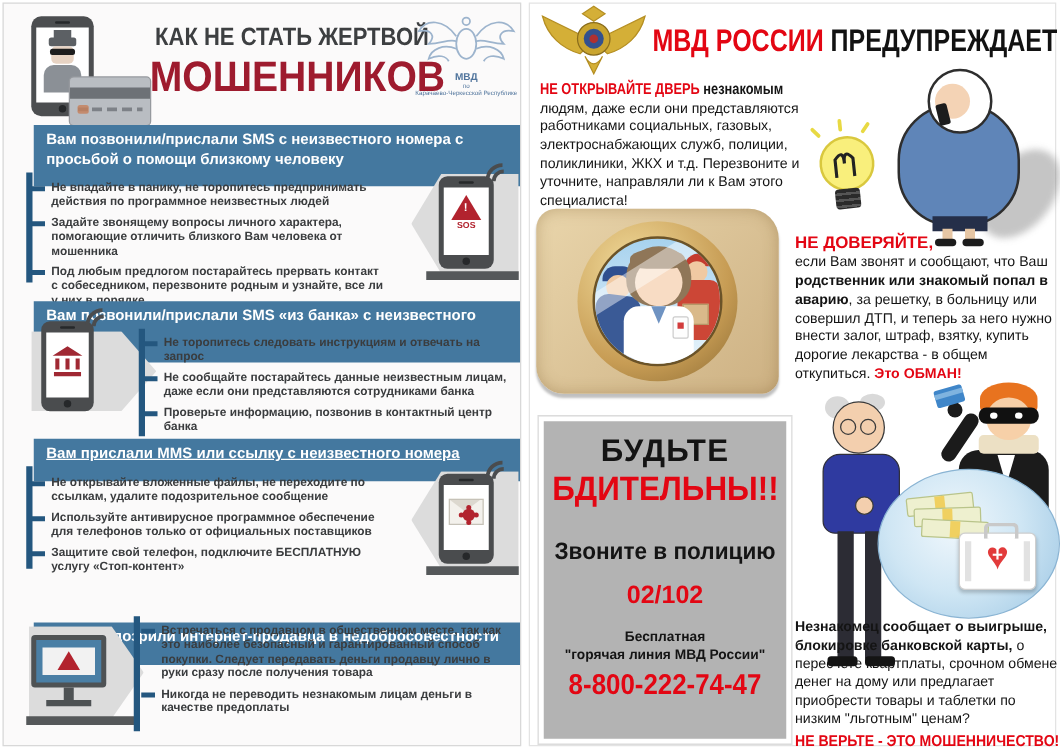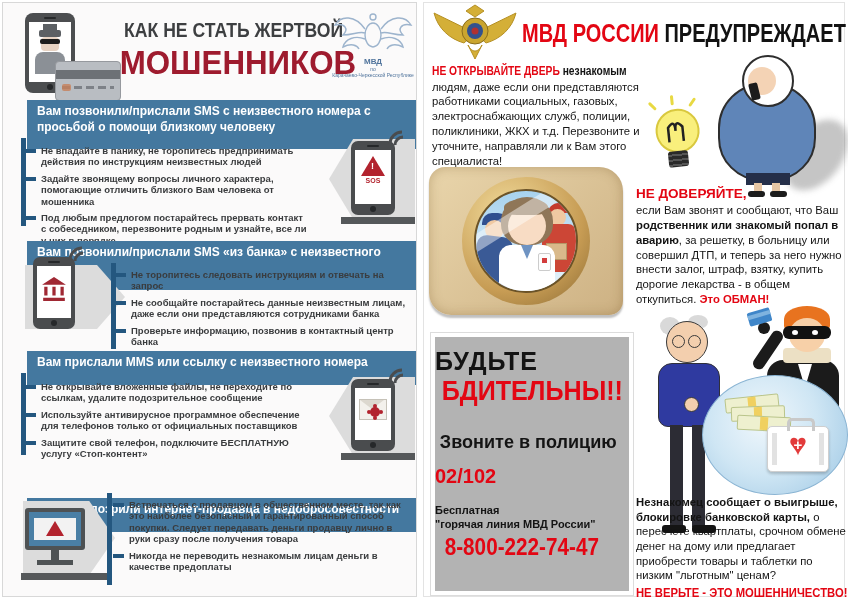--- a/index.html
+++ b/index.html
@@ -65,21 +65,21 @@
   .rb{position:absolute;color:#141414;}
   .lead-red{color:#e30613;font-weight:bold;}
   .b1{left:8px;top:60px;width:214px;font-size:11.3px;line-height:1.32;}
   .b1 .lead{font-size:12.5px;white-space:nowrap;display:block;transform:scaleX(.82);transform-origin:left;}
   .b2{left:212px;top:182px;width:208px;font-size:11.3px;line-height:1.32;}
   .b2 .lead{font-size:13.5px;display:block;}
   .b3{left:212px;top:492px;width:210px;font-size:11.3px;line-height:1.3;}
   .b3 .tail{font-size:12.5px;white-space:nowrap;display:block;transform:scaleX(.9);transform-origin:left;margin-top:2px;}
   .bld{font-weight:bold;}
   
-  .panel{position:absolute;left:7px;top:330px;width:202px;height:262px;background:#b3b3b3;border:4px solid #ffffff;outline:1px solid #dcdcdc;box-sizing:border-box;color:#141414;}
+  .panel{position:absolute;left:7px;top:330px;width:202px;height:262px;background:#b3b3b3;border:4px solid #ffffff;outline:1px solid #dcdcdc;box-sizing:border-box;text-align:center;color:#141414;}
   .p1{font-size:25px;font-weight:bold;margin-top:10px;letter-spacing:1px;}
   .p2{font-size:27px;font-weight:bold;color:#e30613;transform:scaleX(.93);transform-origin:center;white-space:nowrap;}
   .p3{font-size:19px;font-weight:bold;margin-top:24px;transform:scaleX(.95);transform-origin:center;white-space:nowrap;}
   .p4{font-size:20px;font-weight:bold;color:#e30613;margin-top:12px;}
   .p5{font-size:11px;font-weight:bold;margin-top:16px;line-height:1.25;}
   .p6{font-size:11px;font-weight:bold;line-height:1.25;}
   .p7{font-size:23px;font-weight:bold;color:#e30613;transform:scaleX(.9);transform-origin:center;white-space:nowrap;margin-top:2px;}
   
   .bulb{position:absolute;left:224px;top:94px;width:56px;height:76px;transform:rotate(-6deg);}
   .bulb .globe{position:absolute;left:8px;top:12px;width:40px;height:40px;background:#f9ef7c;border:2px solid #d9c83e;border-radius:50%;}
@@ -179,21 +179,21 @@
       </g>
     </svg>
     <div class="lg-org">МВД</div>
     <div class="lg-pre">по</div>
     <div class="lg-reg">Карачаево-Черкесской Республике</div>
   </div>
 
   <div class="bar" style="top:97px;">Вам позвонили/прислали SMS с неизвестного номера с просьбой о помощи близкому человеку</div>
   <div class="vline" style="left:18px;top:135px;height:88px;"></div>
   <ul class="bul" style="left:38px;top:142px;width:268px;">
-    <li>Не впадайте в панику, не торопитесь предпринимать действия по инструкциям неизвестных людей</li>
+    <li>Не впадайте в панику, не торопитесь предпринимать действия по программное неизвестных людей</li>
     <li>Задайте звонящему вопросы личного характера, помогающие отличить близкого Вам человека от мошенника</li>
     <li>Под любым предлогом постарайтесь прервать контакт с собеседником, перезвоните родным и узнайте, все ли у них в порядке</li>
   </ul>
   <div class="pent tip-left" style="left:326px;top:136px;width:86px;height:80px;"></div>
   <div class="basebar" style="left:338px;top:214px;width:74px;"></div>
   <div class="phone" style="left:348px;top:138px;width:44px;height:74px;">
     <svg class="waves" viewBox="0 0 20 20">
       <path d="M2 14 A12 12 0 0 1 14 2" stroke="#4a4c4e" stroke-width="3" fill="none"></path>
       <path d="M7 15 A8 8 0 0 1 15 7" stroke="#4a4c4e" stroke-width="3" fill="none"></path>
     </svg>
@@ -223,21 +223,21 @@
     <div class="hbtn"></div>
   </div>
   <div class="vline" style="left:108px;top:260px;height:86px;"></div>
   <ul class="bul" style="left:128px;top:266px;width:278px;">
     <li>Не торопитесь следовать инструкциям и отвечать на запрос</li>
     <li>Не сообщайте постарайтесь данные неизвестным лицам, даже если они представляются сотрудниками банка</li>
     <li>Проверьте информацию, позвонив в контактный центр банка</li>
     <li>Незамедлительно обратитесь в правоохранительные органы</li>
   </ul>
 
-  <div class="bar" style="top:348px;">Вам прислали  MMS или ссылку с неизвестного номера</div>
+  <div class="bar" style="top:348px;text-decoration:underline;">Вам прислали  MMS или ссылку с неизвестного номера</div>
   <div class="vline" style="left:18px;top:370px;height:82px;"></div>
   <ul class="bul" style="left:38px;top:378px;width:268px;">
     <li>Не открывайте вложенные файлы, не переходите по ссылкам, удалите подозрительное сообщение</li>
     <li>Используйте антивирусное программное обеспечение для телефонов только от официальных поставщиков</li>
     <li>Защитите свой телефон, подключите БЕСПЛАТНУЮ услугу «Стоп-контент»</li>
   </ul>
   <div class="pent tip-left" style="left:326px;top:374px;width:86px;height:78px;"></div>
   <div class="basebar" style="left:338px;top:450px;width:74px;"></div>
   <div class="phone" style="left:348px;top:376px;width:44px;height:72px;">
     <svg class="waves" viewBox="0 0 20 20">

